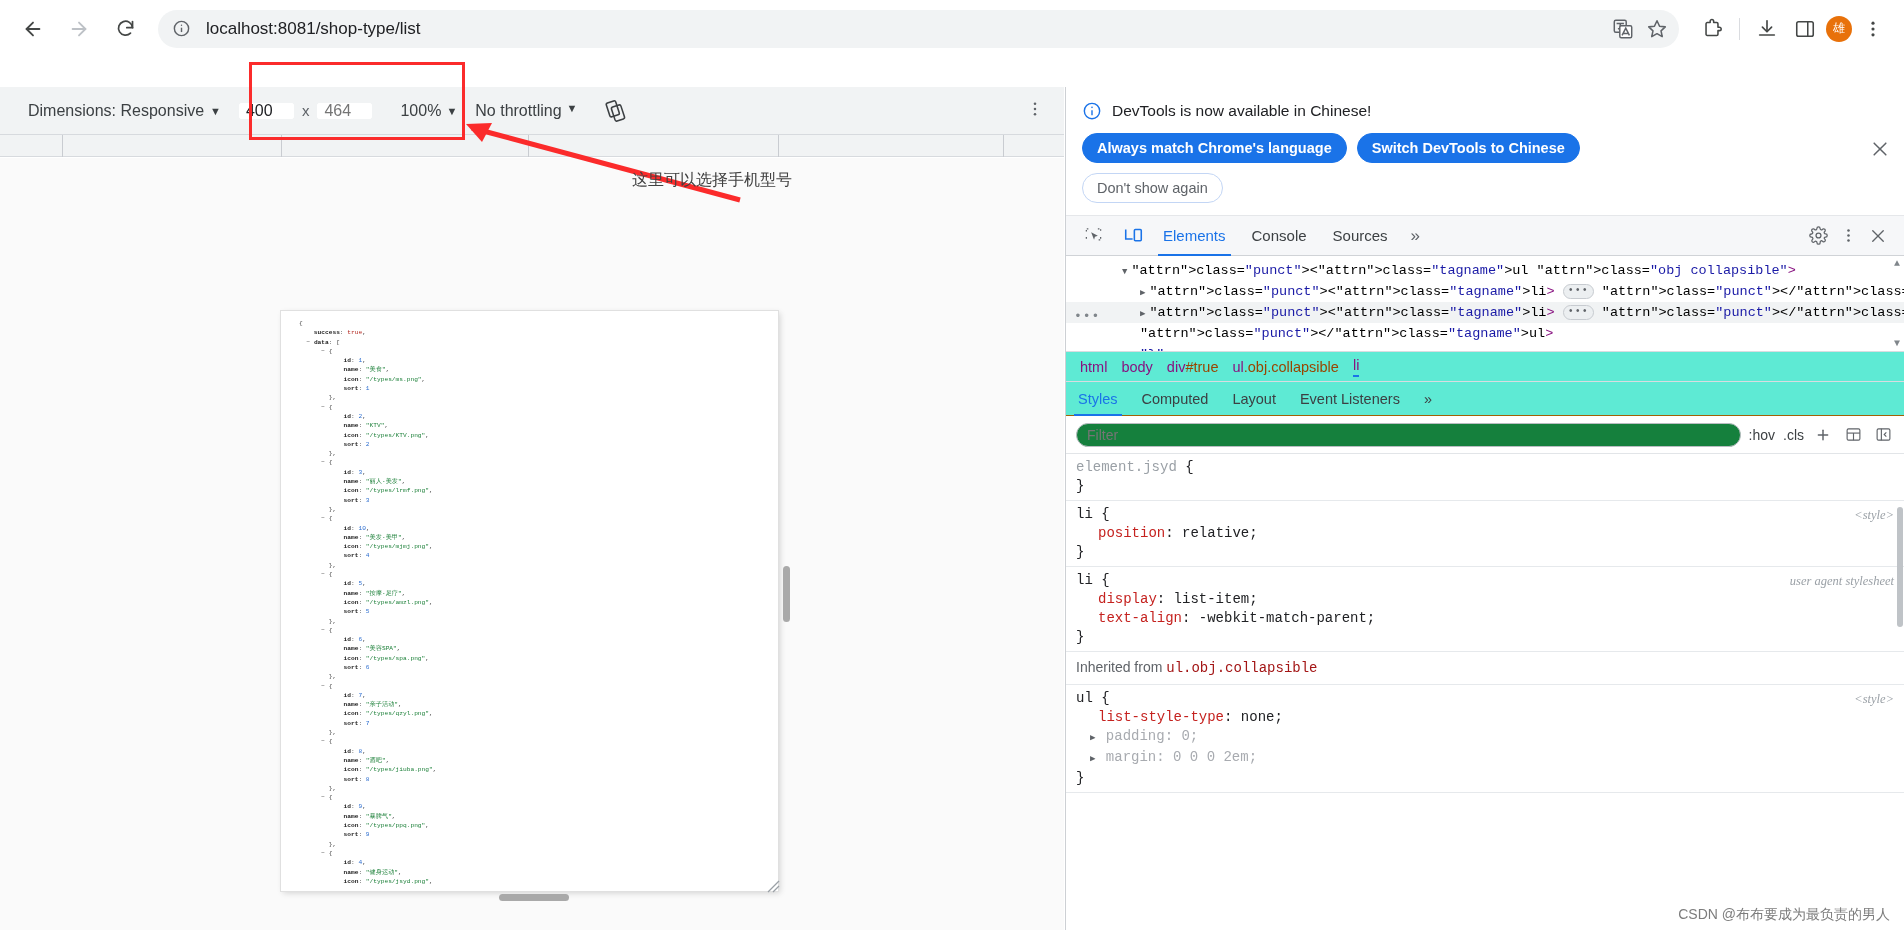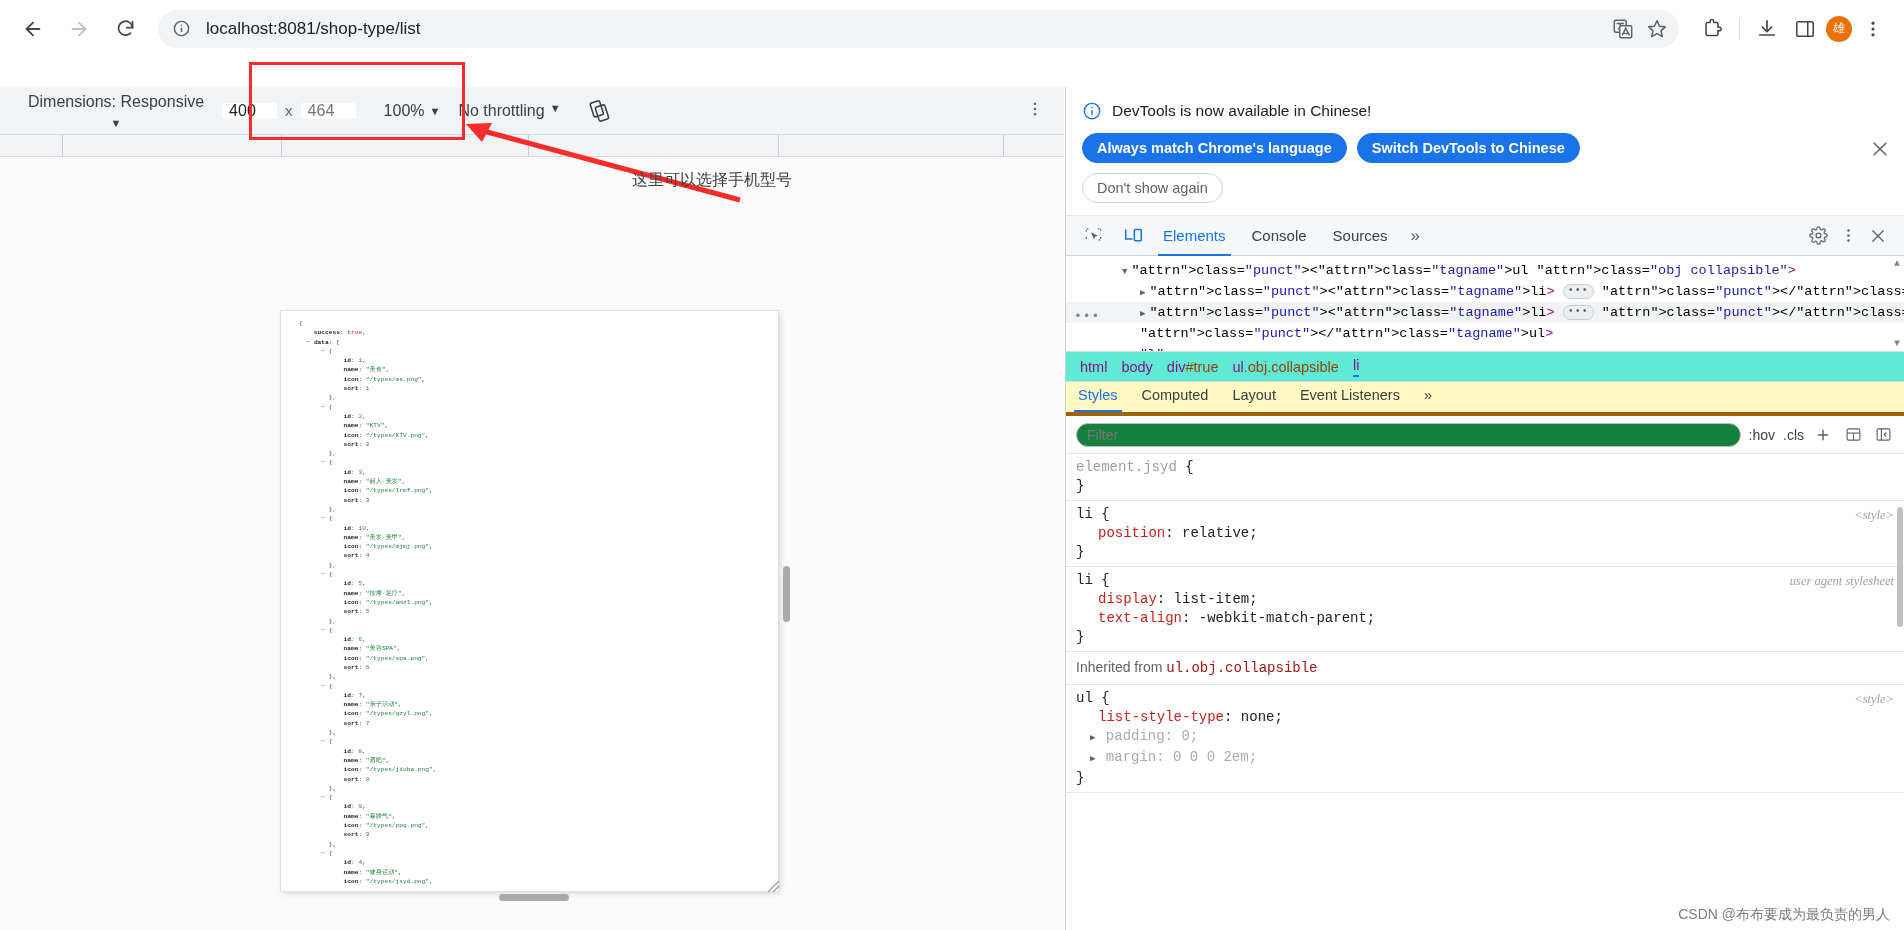--- a/index.html
+++ b/index.html
@@ -60,21 +60,21 @@
   }
 
   
   .device-toolbar {
     position:absolute; left:0; top:87px; width:1064px; height:48px;
     background:#f1f3f4; border-bottom:1px solid #d7dade;
     display:flex; align-items:center;
   }
   .dt-dim {
     font-size:16px; color:#3c4043; margin-left:28px;
-    display:flex; align-items:center; gap:6px; cursor:pointer;flex-direction:column;
+    display:flex; align-items:center; gap:6px; cursor:pointer;
   }
   .caret { font-size:11px; color:#3c4043; }
   .dt-input {
     width:55px; height:16px; background:#fff; border:1px solid #fff;
     border-radius:2px; font-size:16px; color:#202124;
     padding:0 6px; margin-left:18px; font-family:"Liberation Sans",sans-serif;
   }
   .dt-input.placeholder { color:#9aa0a6; }
   .dt-x { font-size:15px; color:#5f6368; margin:0 8px; }
   .dt-zoom { font-size:16px; color:#3c4043; margin-left:28px; display:flex; align-items:center; gap:5px; cursor:pointer;}
@@ -207,22 +207,22 @@
   .breadcrumb {
     height:30px; display:flex; align-items:center; gap:14px;
     padding-left:14px; border-bottom:1px solid #d9dce0;
     font-family:"Liberation Sans", sans-serif; font-size:14.5px;
     background:#5eead4;
   }
   .crumb { color:#a31515; cursor:pointer; }
   .crumb.active { color:#881280; border-bottom:2px solid #1a73e8; padding-bottom:2px;}
 
   .styles-tabbar {
-    height:34px; display:flex; align-items:flex-end;
-    border-bottom:4px solid #a16207; background:#fef9c3;
+    height:34px; display:flex; align-items:flex-start;
+    border-bottom:1px solid #a16207; background:#5eead4;
   }
   .st-tab { font-size:14.5px; color:#3c4043; padding:0 12px; height:34px;
     display:flex; align-items:center; cursor:pointer; position:relative; }
   .st-tab.active { color:#1a73e8; }
   .st-tab.active::after { content:""; position:absolute; left:8px; right:8px; bottom:0; height:2px; background:#1a73e8;}
 
   .filter-row {
     height:38px; display:flex; align-items:center; gap:8px;
     padding:0 10px; border-bottom:1px solid #e2e5e8; background:#fff;
   }

